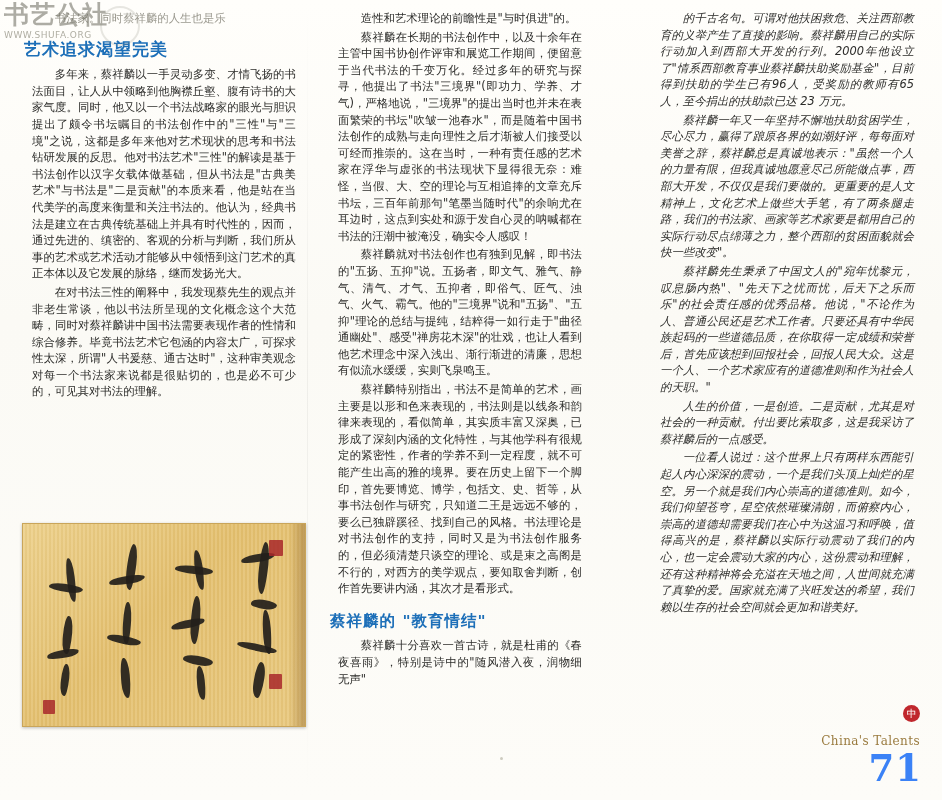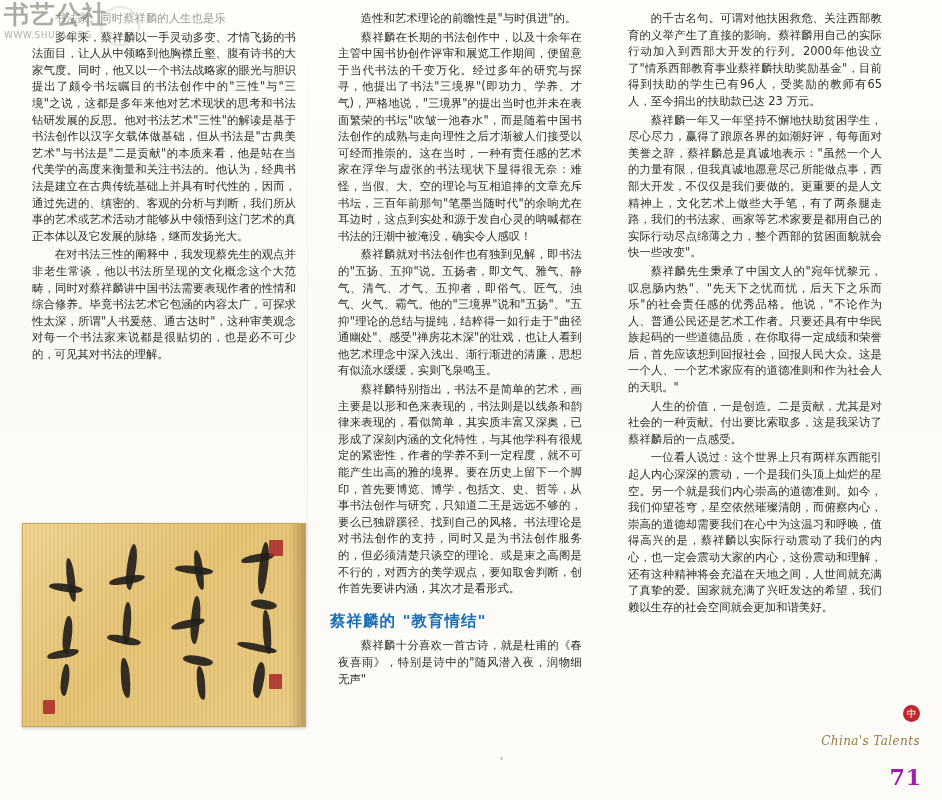--- a/index.html
+++ b/index.html
@@ -48,21 +48,21 @@
     font-family:"DejaVu Sans","Liberation Sans",sans-serif;
     color:#2c2c2a;
     font-size:11.4px;
     line-height:16.6px;
     text-align:justify;
     text-justify:inter-ideograph;
   }
   .col p{margin:0 0 2px 8px;text-indent:2em;}
   .col-1{left:24px;width:272px;}
   .col-2{left:330px;width:252px;}
-  .col-3{left:620px;width:262px;}
+  .col-3{left:652px;width:262px;font-style:italic;}
   .faded{color:#8a887d;opacity:.85;}
 
   .section-title{
     font-family:"DejaVu Serif","Liberation Serif",serif;
     font-size:17px;font-weight:bold;color:#1d6fb8;
     letter-spacing:1px;
     margin:14px 0 9px 0;
     text-indent:0;
   }
   .section-title-2{
@@ -99,28 +99,28 @@
   }
   .artwork .edge{
     position:absolute;right:0;top:0;bottom:0;width:16px;
     background:linear-gradient(90deg,rgba(180,140,70,0) 0%,rgba(140,100,45,.45) 100%);
   }
 
   
   .folio{
     position:absolute;right:20px;bottom:10px;
     font-family:"DejaVu Serif","Liberation Serif",serif;
-    font-size:22px;font-weight:bold;color:#a21caf;
+    font-size:37px;font-weight:bold;color:#3b82f6;
     letter-spacing:1px;
     text-align:center;
   }
   .footer-brand{
     position:absolute;right:22px;bottom:52px;
     font-family:"DejaVu Serif","Liberation Serif",serif;
-    font-style:italic;font-size:12px;color:#9a7b3f;
+    font-size:12px;color:#9a7b3f;
     letter-spacing:.4px;
   }
   .end-mark{
     position:absolute;right:22px;bottom:78px;
     width:17px;height:17px;border-radius:50%;
     background:#c0272d;color:#fff;
     font-size:10px;line-height:17px;text-align:center;
     font-family:"DejaVu Sans","Liberation Sans",sans-serif;
   }
   .scan-dot{
@@ -142,20 +142,21 @@
   <div class="masthead">
     <div class="brand">
       <span class="bold">书</span><span class="bold">艺</span><span class="bold">公</span><span class="bold">社</span>
     </div>
     <div class="url">WWW.SHUFA.ORG</div>
     <div class="wm-circle"></div>
   </div>
 
   <div class="col col-1">
     <p class="faded">书法家。同时蔡祥麟的人生也是乐</p>
+    <div class="section-title">艺术追求渴望完美</div>
     <p>多年来，蔡祥麟以一手灵动多变、才情飞扬的书法面目，让人从中领略到他胸襟丘壑、腹有诗书的大家气度。同时，他又以一个书法战略家的眼光与胆识提出了颇令书坛瞩目的书法创作中的"三性"与"三境"之说，这都是多年来他对艺术现状的思考和书法钻研发展的反思。他对书法艺术"三性"的解读是基于书法创作以汉字攵载体做基础，但从书法是"古典美艺术"与书法是"二是贡献"的本质来看，他是站在当代美学的高度来衡量和关注书法的。他认为，经典书法是建立在古典传统基础上并具有时代性的，因而，通过先进的、缜密的、客观的分析与判断，我们所从事的艺术或艺术活动才能够从中领悟到这门艺术的真正本体以及它发展的脉络，继而发扬光大。</p>
     <p>在对书法三性的阐释中，我发现蔡先生的观点并非老生常谈，他以书法所呈现的文化概念这个大范畴，同时对蔡祥麟讲中国书法需要表现作者的性情和综合修养。毕竟书法艺术它包涵的内容太广，可探求性太深，所谓"人书爰慈、通古达时"，这种审美观念对每一个书法家来说都是很贴切的，也是必不可少的，可见其对书法的理解。</p>
   </div>
 
   <div class="col col-2">
     <p>造性和艺术理论的前瞻性是"与时俱进"的。</p>
     <p>蔡祥麟在长期的书法创作中，以及十余年在主管中国书协创作评审和展览工作期间，便留意于当代书法的千变万化。经过多年的研究与探寻，他提出了书法"三境界"(即功力、学养、才气)，严格地说，"三境界"的提出当时也并未在表面繁荣的书坛"吹皱一池春水"，而是随着中国书法创作的成熟与走向理性之后才渐被人们接受以可经而推崇的。这在当时，一种有责任感的艺术家在浮华与虚张的书法现状下显得很无奈：难怪，当假、大、空的理论与互相追捧的文章充斥书坛，三百年前那句"笔墨当随时代"的余响尤在耳边时，这点到实处和源于发自心灵的呐喊都在书法的汪潮中被淹没，确实令人感叹！</p>
     <p>蔡祥麟就对书法创作也有独到见解，即书法的"五扬、五抑"说。五扬者，即文气、雅气、静气、清气、才气、五抑者，即俗气、匠气、浊气、火气、霸气。他的"三境界"说和"五扬"、"五抑"理论的总结与提纯，结粹得一如行走于"曲径通幽处"、感受"禅房花木深"的壮戏，也让人看到他艺术理念中深入浅出、渐行渐进的清廉，思想有似流水缓缓，实则飞泉鸣玉。</p>
     <p>蔡祥麟特别指出，书法不是简单的艺术，画主要是以形和色来表现的，书法则是以线条和韵律来表现的，看似简单，其实质丰富又深奥，已形成了深刻内涵的文化特性，与其他学科有很规定的紧密性，作者的学养不到一定程度，就不可能产生出高的雅的境界。要在历史上留下一个脚印，首先要博览、博学，包括文、史、哲等，从事书法创作与研究，只知道二王是远远不够的，要么已独辟蹊径、找到自己的风格。书法理论是对书法创作的支持，同时又是为书法创作服务的，但必须清楚只谈空的理论、或是束之高阁是不行的，对西方的美学观点，要知取舍判断，创作首先要讲内涵，其次才是看形式。</p>
     <div class="section-title-2">蔡祥麟的 "教育情结"</div>

